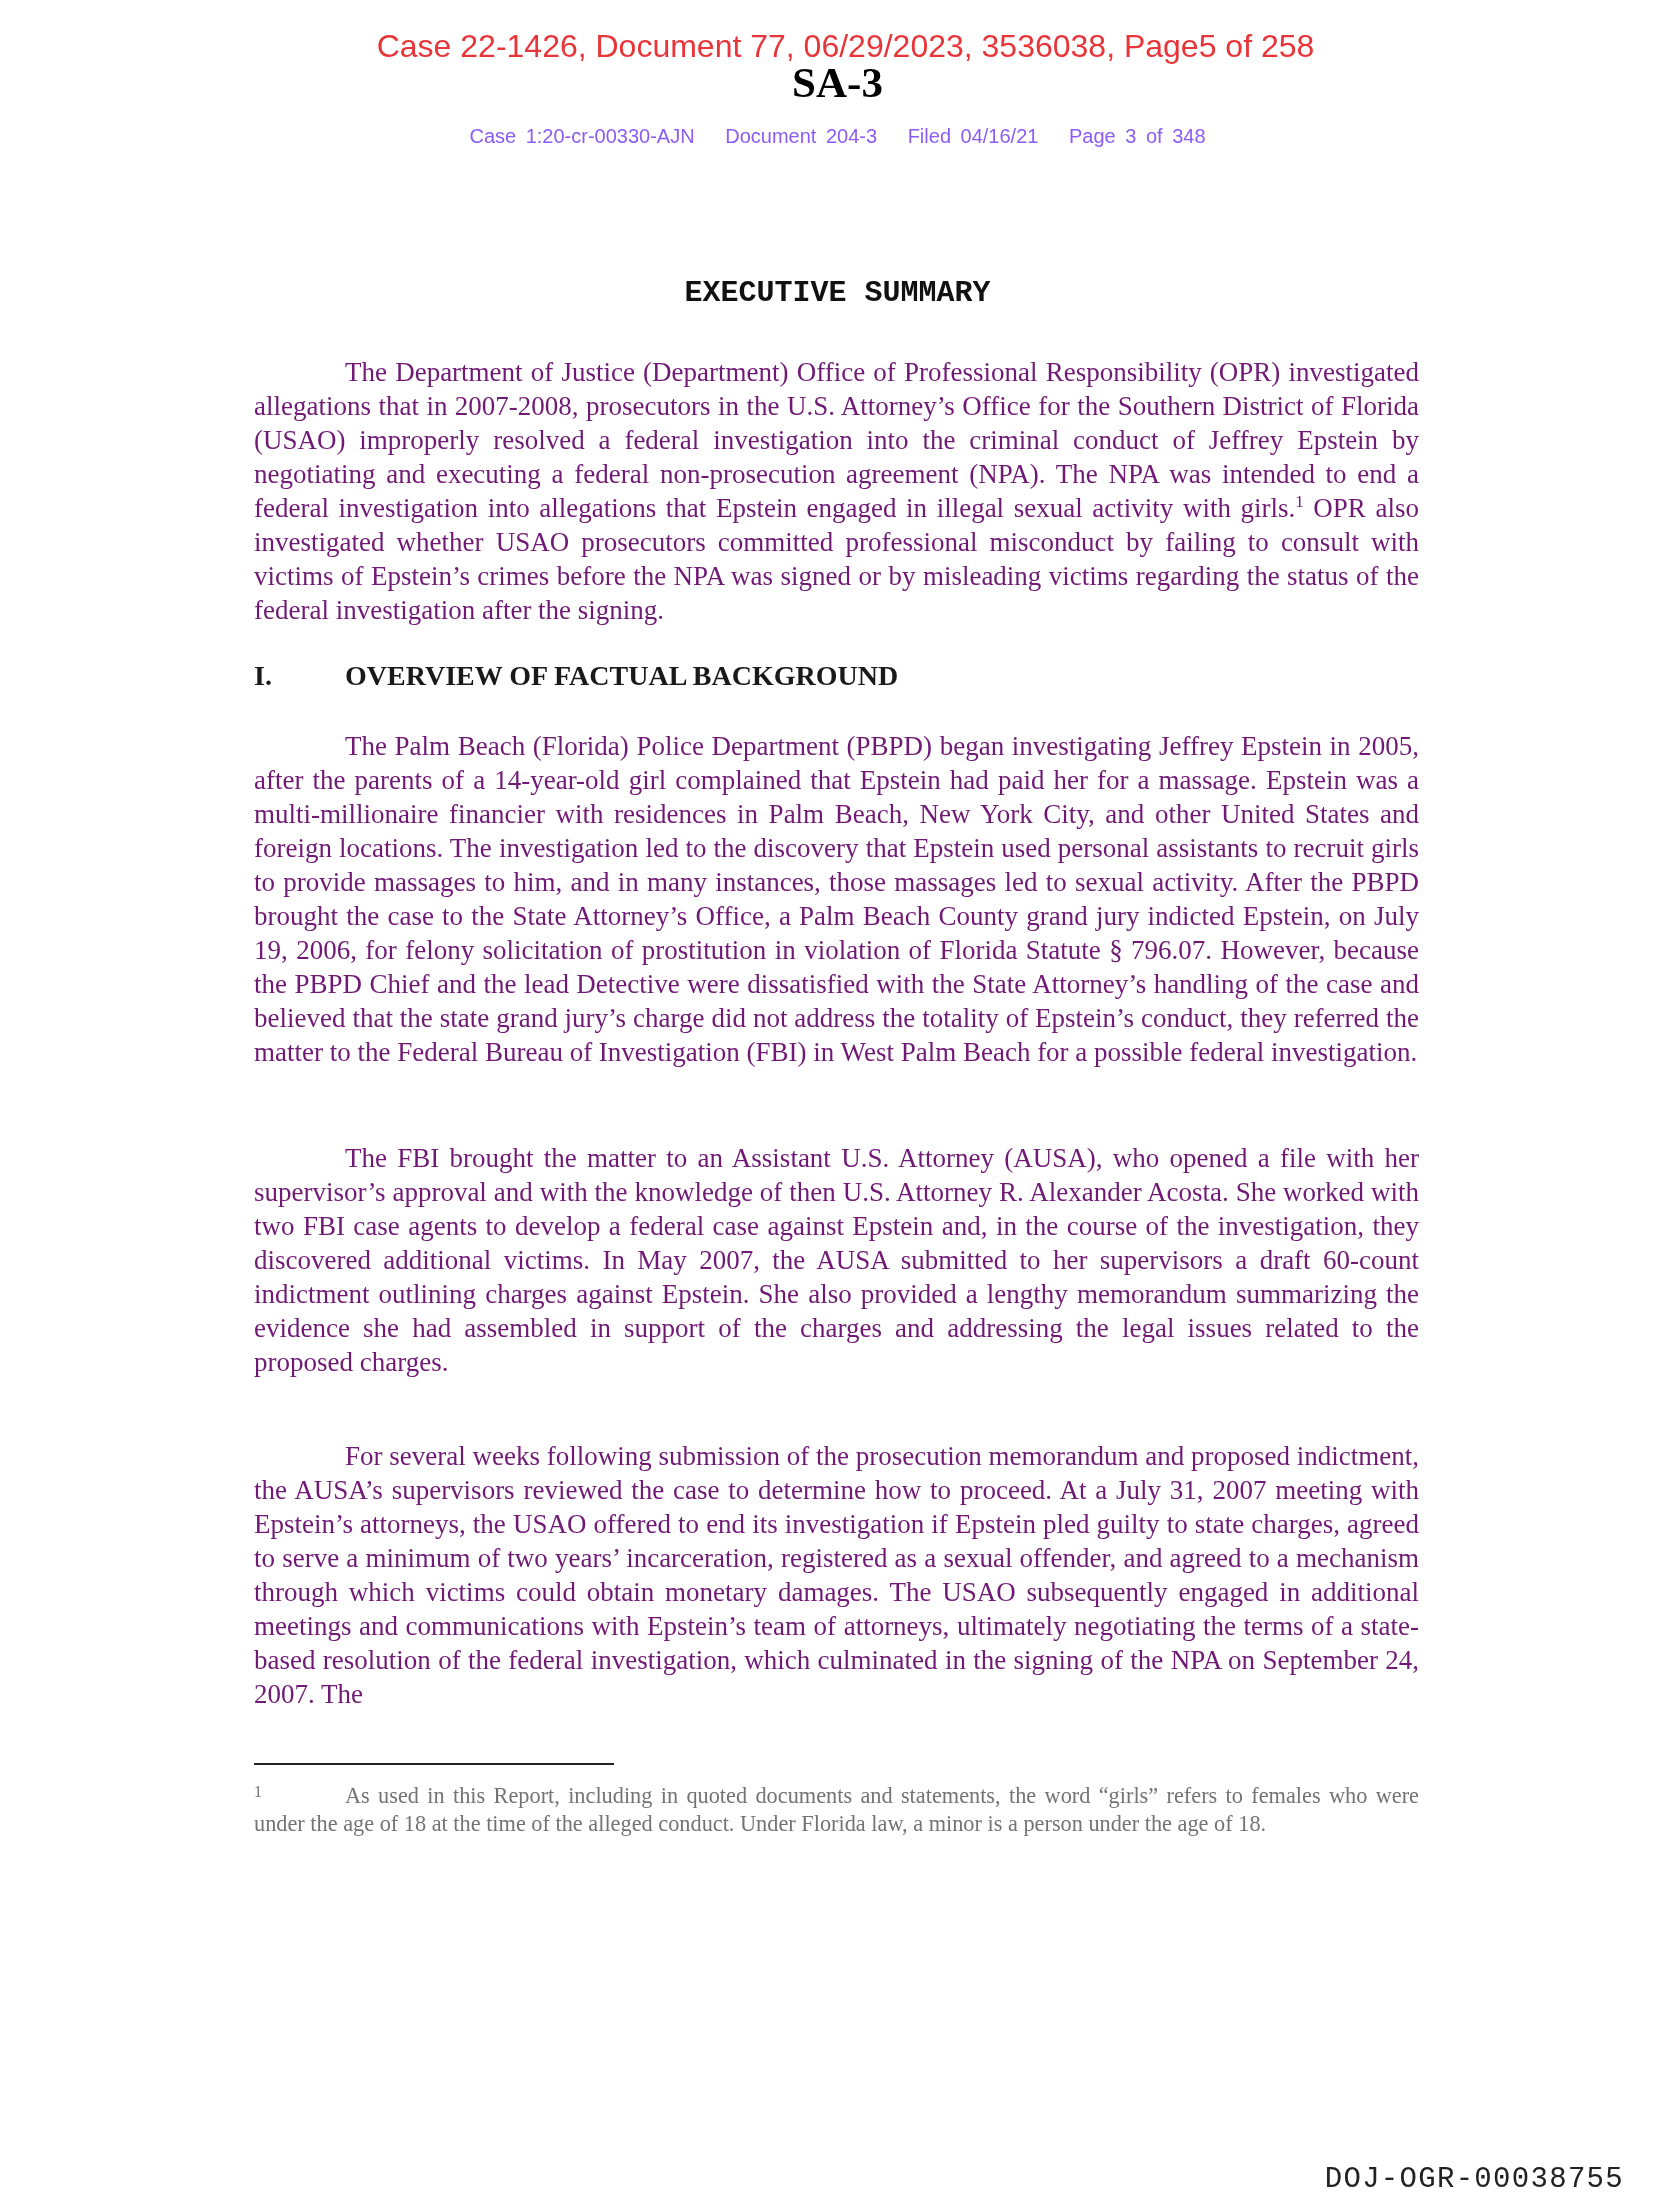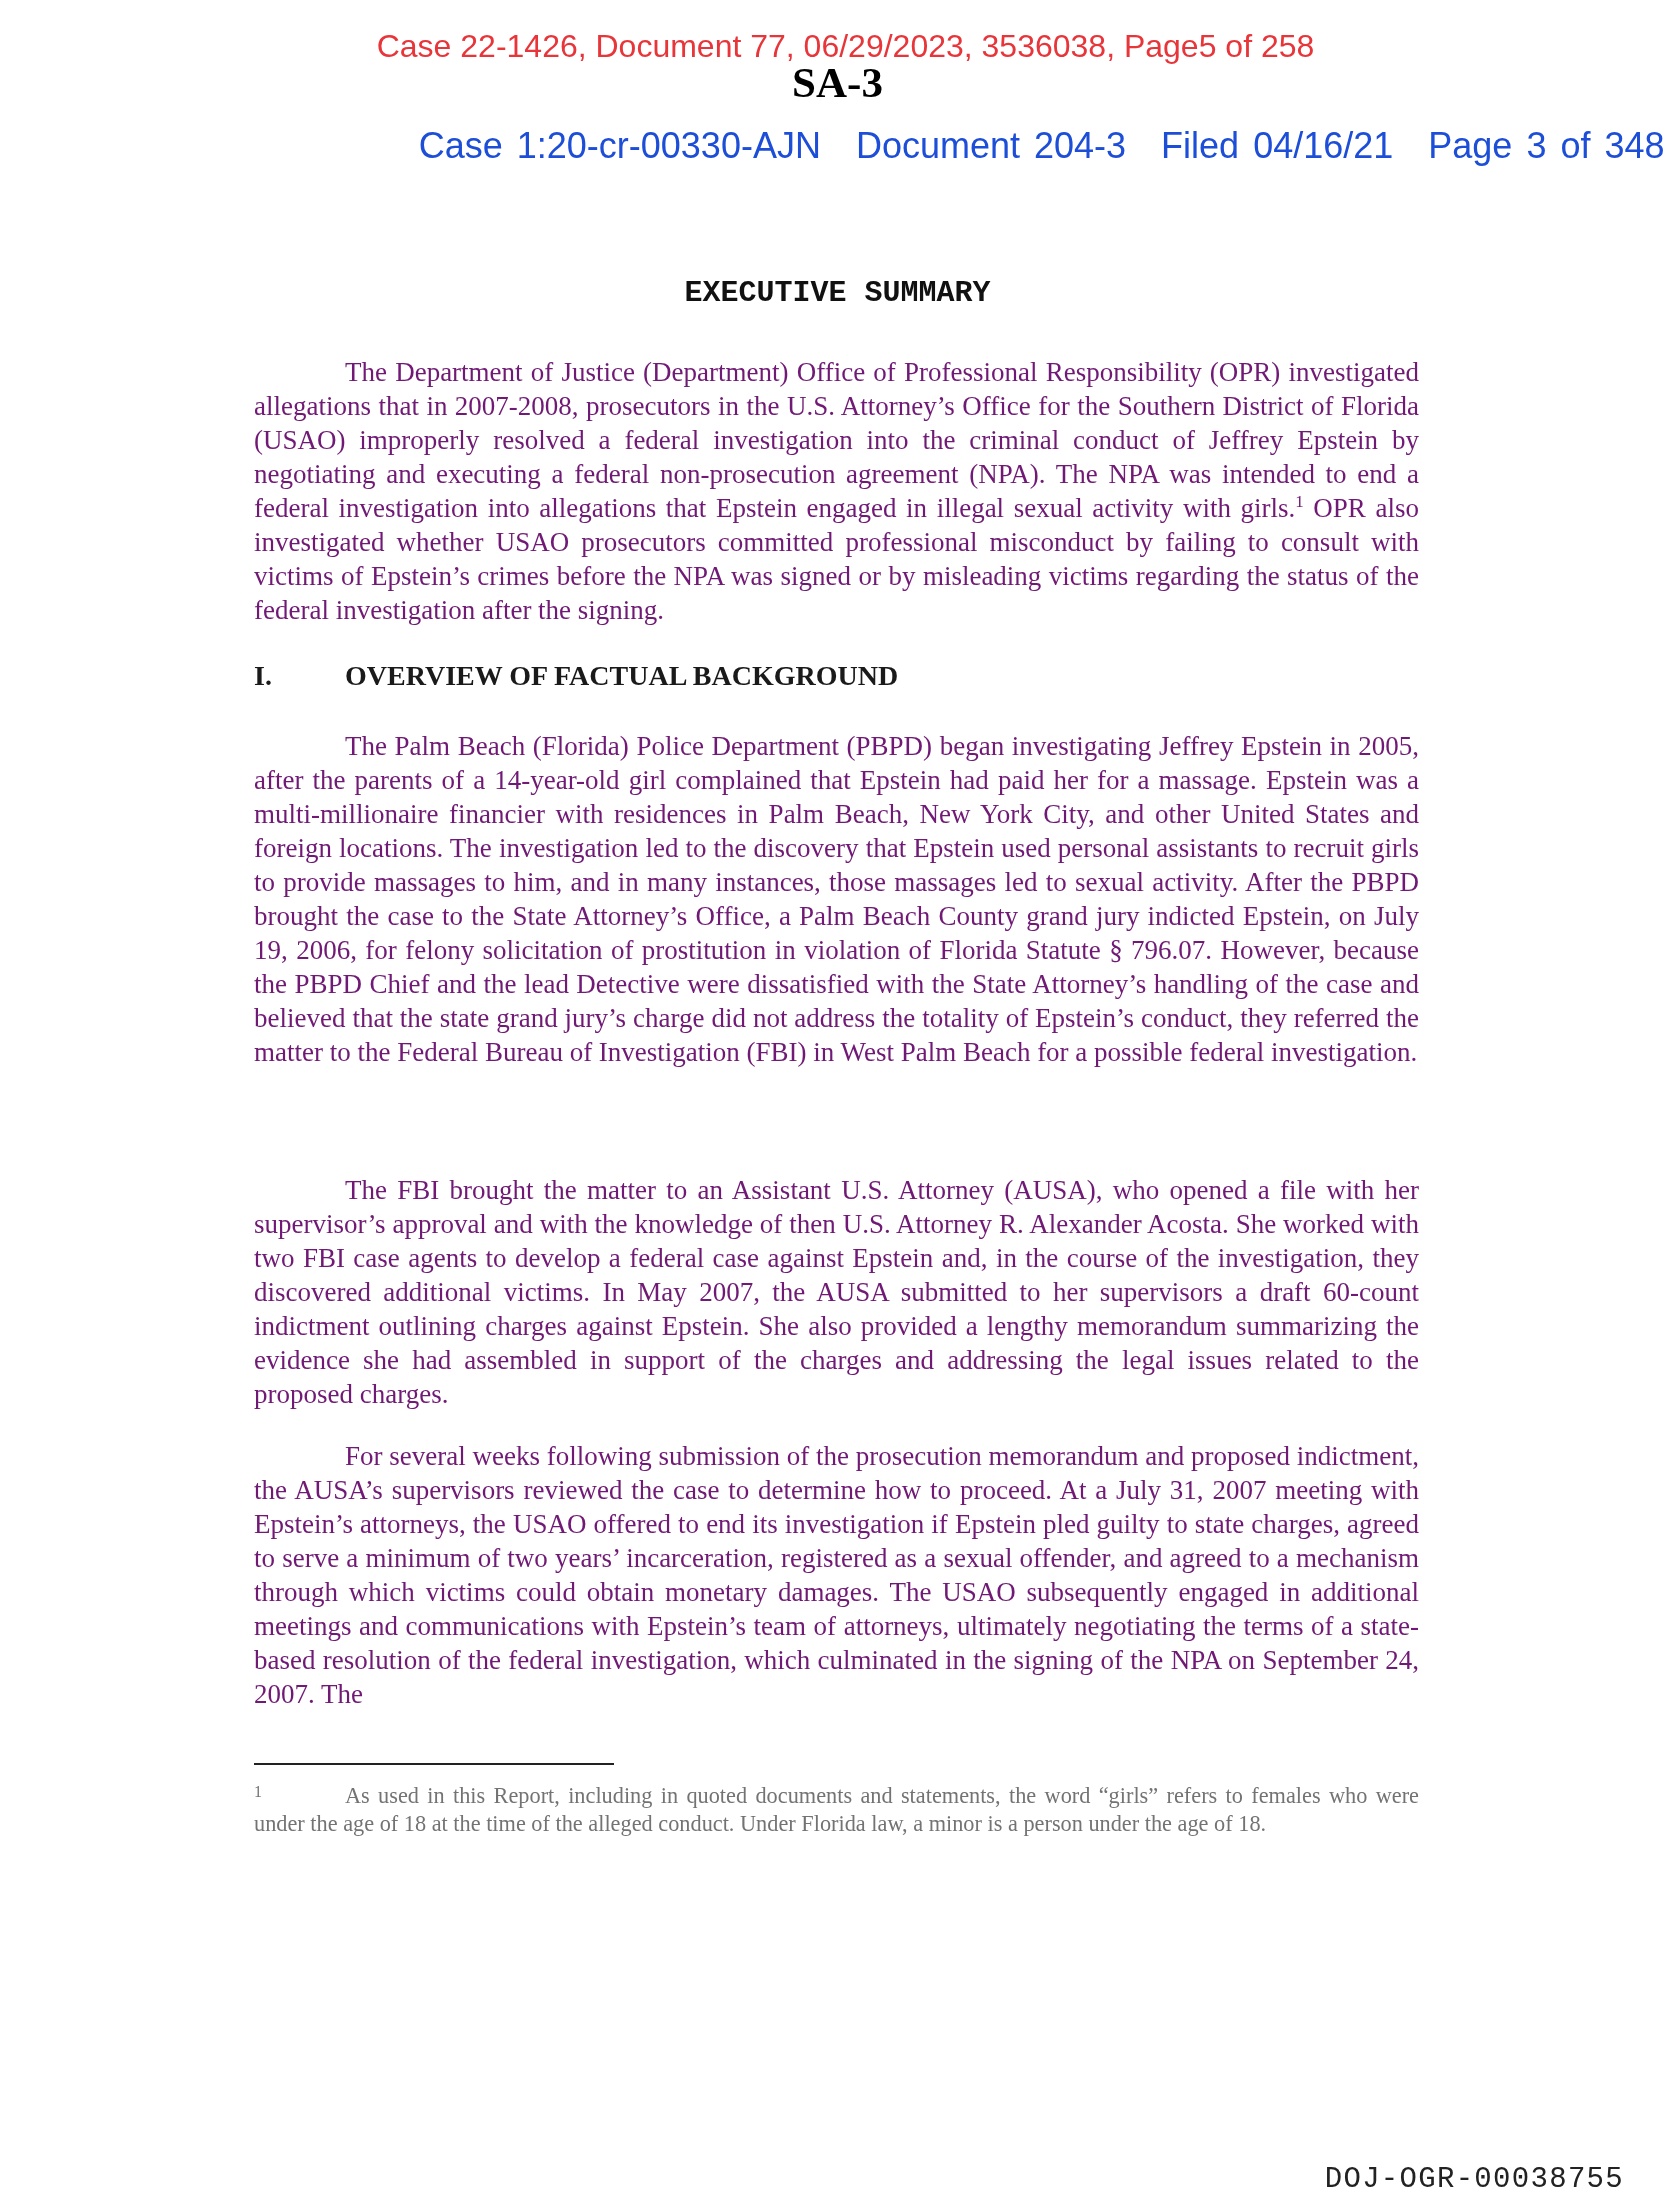--- a/index.html
+++ b/index.html
@@ -1,22 +1,22 @@
 <!DOCTYPE html>
 <html style="font-size:10.5px"><head>
 <meta charset="utf-8">
 <style>
   html, body { margin:0; padding:0; background:#ffffff; }
   body { width:1675px; height:2205px; position:relative; overflow:hidden; }
   .hdr-red { position:absolute; top:28px; left:0; width:1675px; text-align:center;
     font-family:"Liberation Sans", sans-serif; font-size:32px; color:#e8353a; letter-spacing:0px;padding-left:8px; }
   .hdr-sa { position:absolute; top:58px; left:0; width:1675px; text-align:center;
     font-family:"Liberation Serif", serif; font-weight:bold; font-size:43px; color:#000; }
-  .hdr-blue { position:absolute; top:125px; left:0; width:1675px; text-align:right;
-    font-family:"Liberation Sans", sans-serif; font-size:36px; color:#1d4ed8; word-spacing:4px; }
+  .hdr-blue { position:absolute; top:125px; left:0; width:1675px; text-align:center;
+    font-family:"Liberation Sans", sans-serif; font-size:20px; color:#8b5cf6; word-spacing:4px; }
   .hdr-blue span { margin:0 10.5px; }
   .title { position:absolute; top:276px; left:0; width:1675px; text-align:center;
     font-family:Liberation Mono, monospace; font-weight:bold; font-size:30px; color:#111; }
   .body { position:absolute; left:254px; width:1165px; font-family:"Liberation Serif", serif;
     font-size:27px; line-height:34px; color:#701a75; text-align:justify; }
   .body p { margin:0; text-indent:91px; }
   .sect { position:absolute; left:254px; top:660px; font-family:"Liberation Serif", serif;
     font-weight:bold; font-size:28px; color:#1a1a1a; }
   .sect .num { display:inline-block; width:91px; }
   sup { font-size:17px; line-height:0; vertical-align:super; }
@@ -45,21 +45,21 @@
   <p><span>The Department of Justice (Department) Office of Professional Responsibility (OPR) investigated allegations that in 2007-2008, prosecutors in the U.S. Attorney’s Office for the Southern District of Florida (USAO) improperly resolved a federal investigation into the criminal conduct of Jeffrey Epstein by negotiating and executing a federal non-prosecution agreement (NPA).  The NPA was intended to end a federal investigation into allegations that Epstein engaged in illegal sexual activity with girls.</span><sup>1</sup><span> OPR also investigated whether USAO prosecutors committed professional misconduct by failing to consult with victims of Epstein’s crimes before the NPA was signed or by misleading victims regarding the status of the federal investigation after the signing.</span></p>
 </div>
 
 <div class="sect">
   <span class="num">I.</span><span>OVERVIEW OF FACTUAL BACKGROUND</span>
 </div>
 
 <div class="body" style="top:729px;">
   <p>The Palm Beach (Florida) Police Department (PBPD) began investigating Jeffrey Epstein in 2005, after the parents of a 14-year-old girl complained that Epstein had paid her for a massage. Epstein was a multi-millionaire financier with residences in Palm Beach, New York City, and other United States and foreign locations.  The investigation led to the discovery that Epstein used personal assistants to recruit girls to provide massages to him, and in many instances, those massages led to sexual activity.  After the PBPD brought the case to the State Attorney’s Office, a Palm Beach County grand jury indicted Epstein, on July 19, 2006, for felony solicitation of prostitution in violation of Florida Statute § 796.07.  However, because the PBPD Chief and the lead Detective were dissatisfied with the State Attorney’s handling of the case and believed that the state grand jury’s charge did not address the totality of Epstein’s conduct, they referred the matter to the Federal Bureau of Investigation (FBI) in West Palm Beach for a possible federal investigation.</p>
 </div>
-<div class="body" style="top:1173px;">
+<div class="body" style="top:1141px;">
   <p>The FBI brought the matter to an Assistant U.S. Attorney (AUSA), who opened a file with her supervisor’s approval and with the knowledge of then U.S. Attorney R. Alexander Acosta. She worked with two FBI case agents to develop a federal case against Epstein and, in the course of the investigation, they discovered additional victims.  In May 2007, the AUSA submitted to her supervisors a draft 60-count indictment outlining charges against Epstein.  She also provided a lengthy memorandum summarizing the evidence she had assembled in support of the charges and addressing the legal issues related to the proposed charges.</p>
 </div>
 <div class="body" style="top:1439px;">
   <p>For several weeks following submission of the prosecution memorandum and proposed indictment, the AUSA’s supervisors reviewed the case to determine how to proceed.  At a July 31, 2007 meeting with Epstein’s attorneys, the USAO offered to end its investigation if Epstein pled guilty to state charges, agreed to serve a minimum of two years’ incarceration, registered as a sexual offender, and agreed to a mechanism through which victims could obtain monetary damages.  The USAO subsequently engaged in additional meetings and communications with Epstein’s team of attorneys, ultimately negotiating the terms of a state-based resolution of the federal investigation, which culminated in the signing of the NPA on September 24, 2007.  The</p>
 </div>
 
 <div class="fn-rule"></div>
 <div class="fn">
   <span class="mark">1</span><span>As used in this Report, including in quoted documents and statements, the word “girls” refers to females who were under the age of 18 at the time of the alleged conduct.   Under Florida law, a minor is a person under the age of 18.</span>
 </div>

